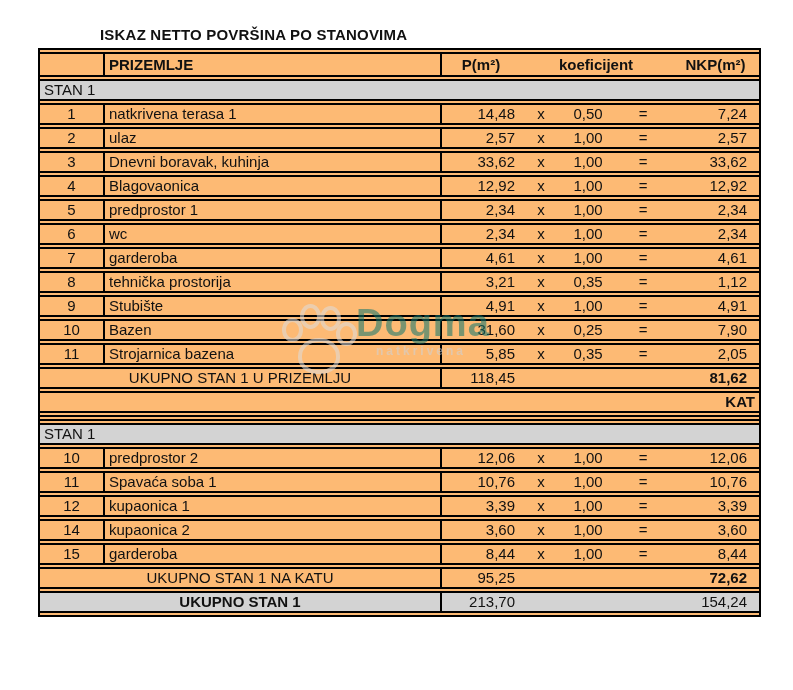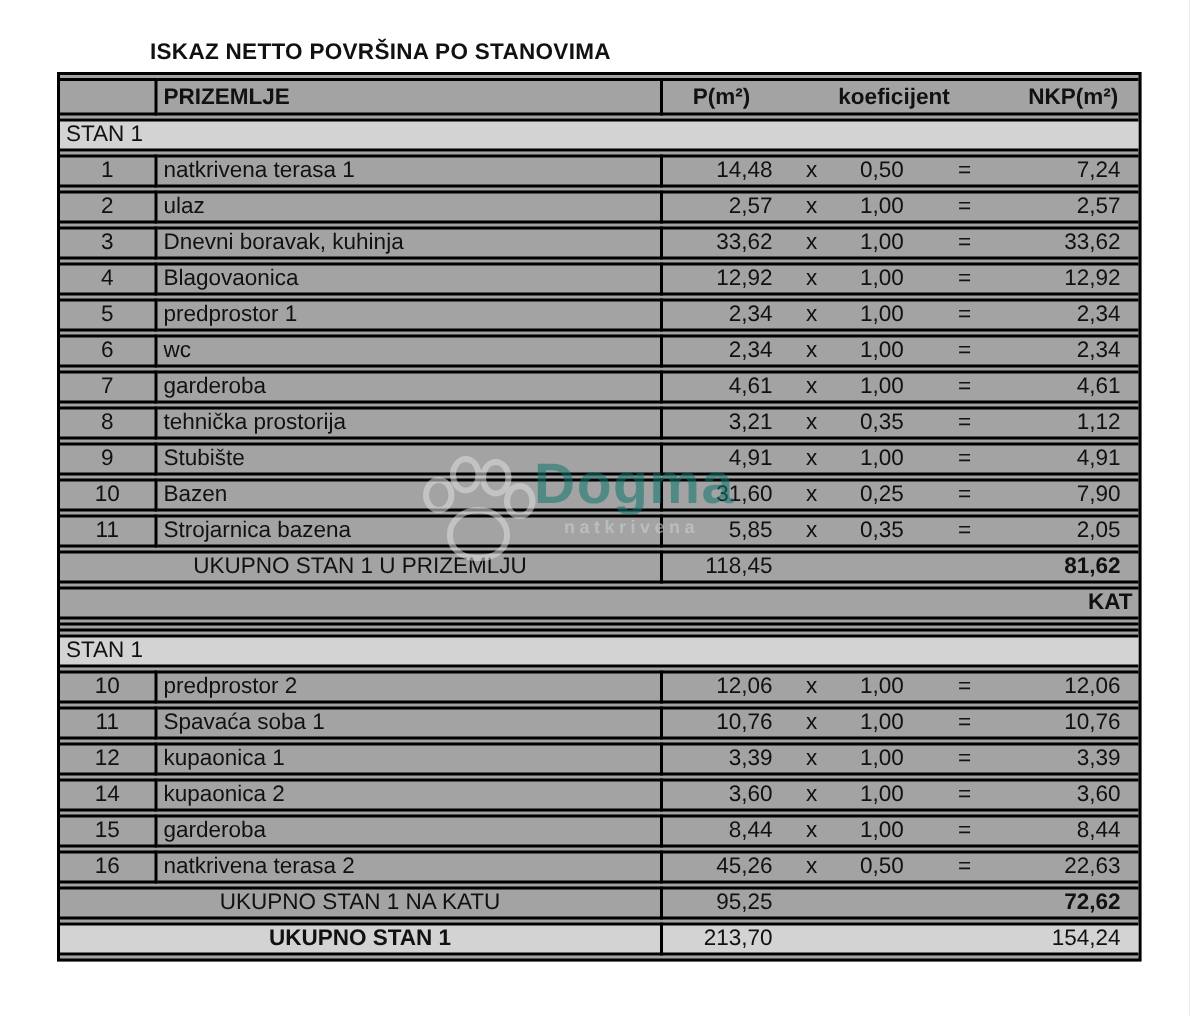--- a/index.html
+++ b/index.html
@@ -1,20 +1,20 @@
 <!DOCTYPE html>
 <html><head>
 <meta charset="utf-8">
 <style>
   html,body{margin:0;padding:0;background:#ffffff;}
   body{width:793px;height:690px;font-family:"Liberation Sans",sans-serif;color:#111;}
   .page{position:relative;width:793px;height:690px;overflow:hidden;background:#fff;}
   .doc-title{position:absolute;left:100px;top:26px;font-size:15px;font-weight:bold;letter-spacing:.2px;}
   table.areas{position:absolute;left:38px;top:48px;width:719px;table-layout:fixed;
-    border-collapse:separate;border-spacing:0 2px;border:2px solid #000;background:#a3a3a3;}
+    border-collapse:separate;border-spacing:0 2px;border:2px solid #000;background:#fdba74;}
   td{box-sizing:border-box;border-top:2px solid #000;border-bottom:2px solid #000;
      font-size:15px;line-height:18px;height:22px;padding:0 4px;overflow:hidden;white-space:nowrap;}
   .vr{border-right:2px solid #000;}
   .num{text-align:center;}
   .desc{text-align:left;}
   .pcol{text-align:right;padding-right:5px;}
   .xcol,.kcol,.ecol{text-align:center;}
   .nkp{text-align:right;padding-right:12px;}
   .b{font-weight:bold;}
   tr.gray td{background:#d3d3d3;}
@@ -225,29 +225,20 @@
     </tr>
     <tr>
       <td class="vr num">15</td>
       <td class="vr desc">garderoba</td>
       <td class="pcol">8,44</td>
       <td class="xcol">x</td>
       <td class="kcol">1,00</td>
       <td class="ecol">=</td>
       <td class="nkp">8,44</td>
     </tr>
-    <tr>
-      <td class="vr num">16</td>
-      <td class="vr desc">natkrivena terasa 2</td>
-      <td class="pcol">45,26</td>
-      <td class="xcol">x</td>
-      <td class="kcol">0,50</td>
-      <td class="ecol">=</td>
-      <td class="nkp">22,63</td>
-    </tr>
 
     <tr>
       <td class="vr center" colspan="2">UKUPNO STAN 1 NA KATU</td>
       <td class="pcol">95,25</td>
       <td colspan="3"></td>
       <td class="nkp b">72,62</td>
     </tr>
 
     <tr class="gray">
       <td class="vr center b" colspan="2">UKUPNO STAN 1</td>

